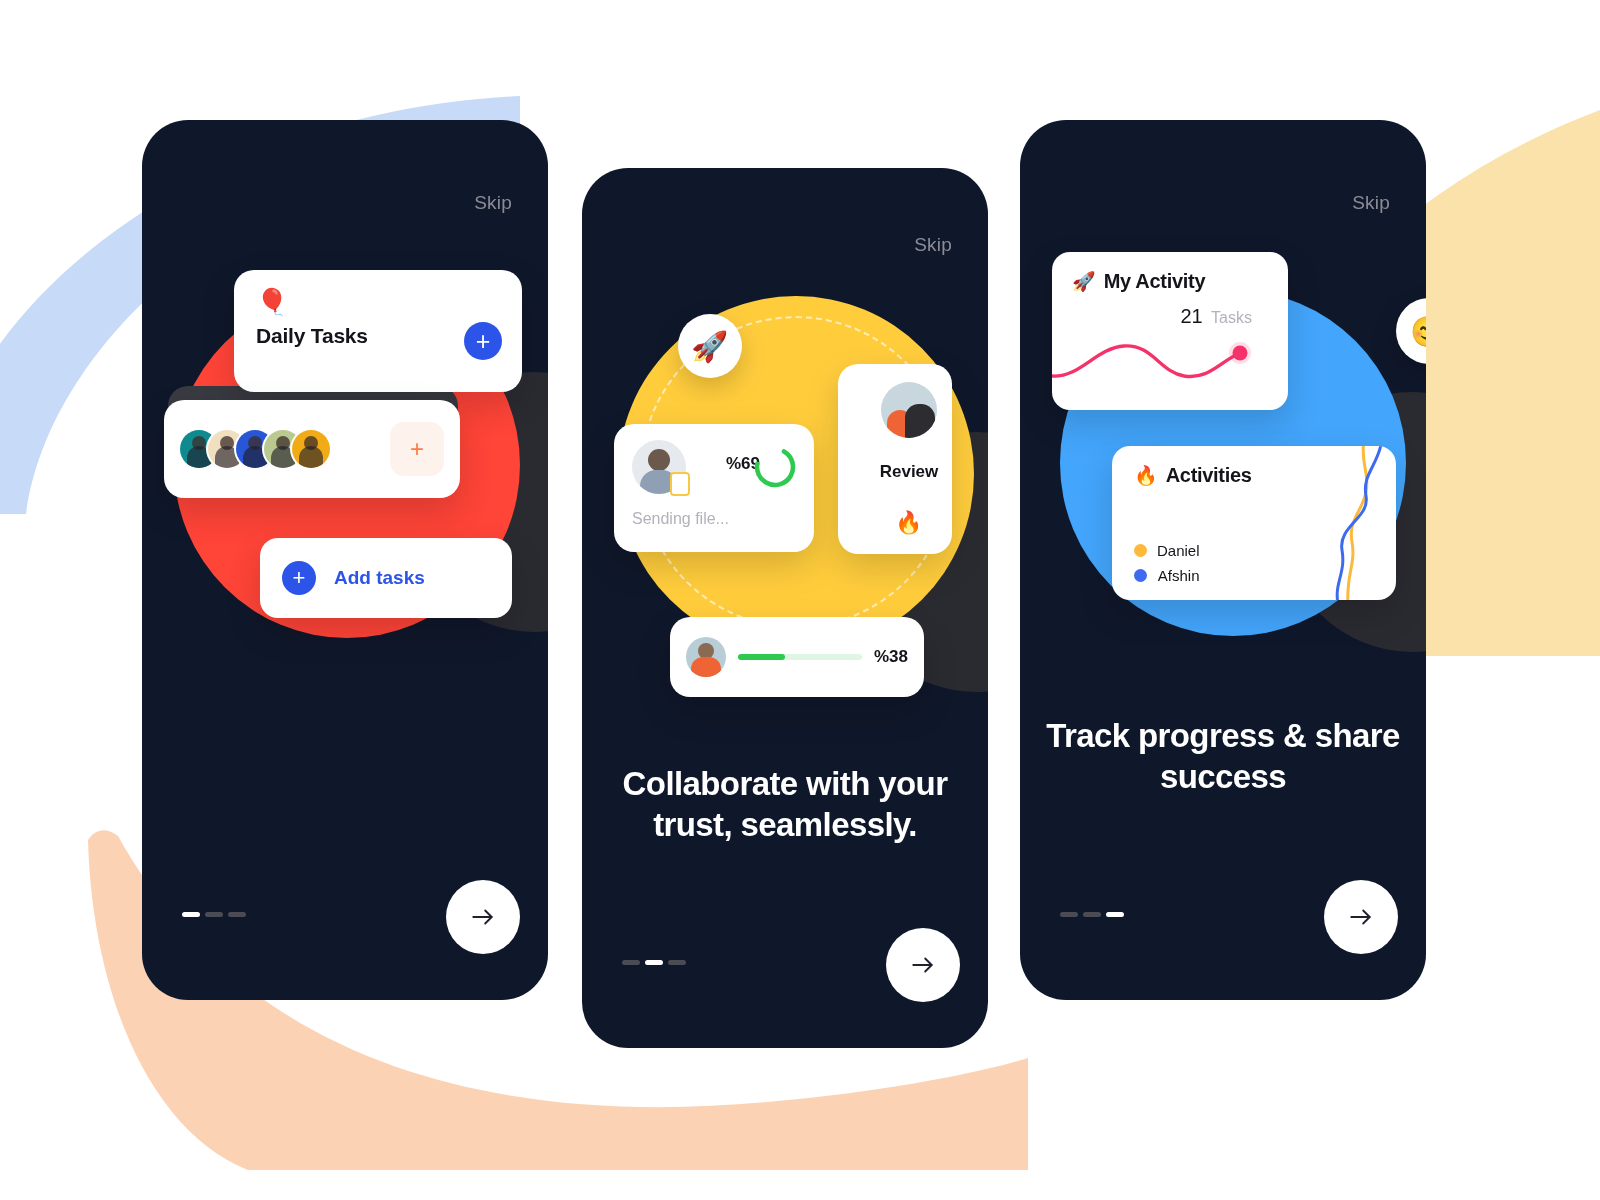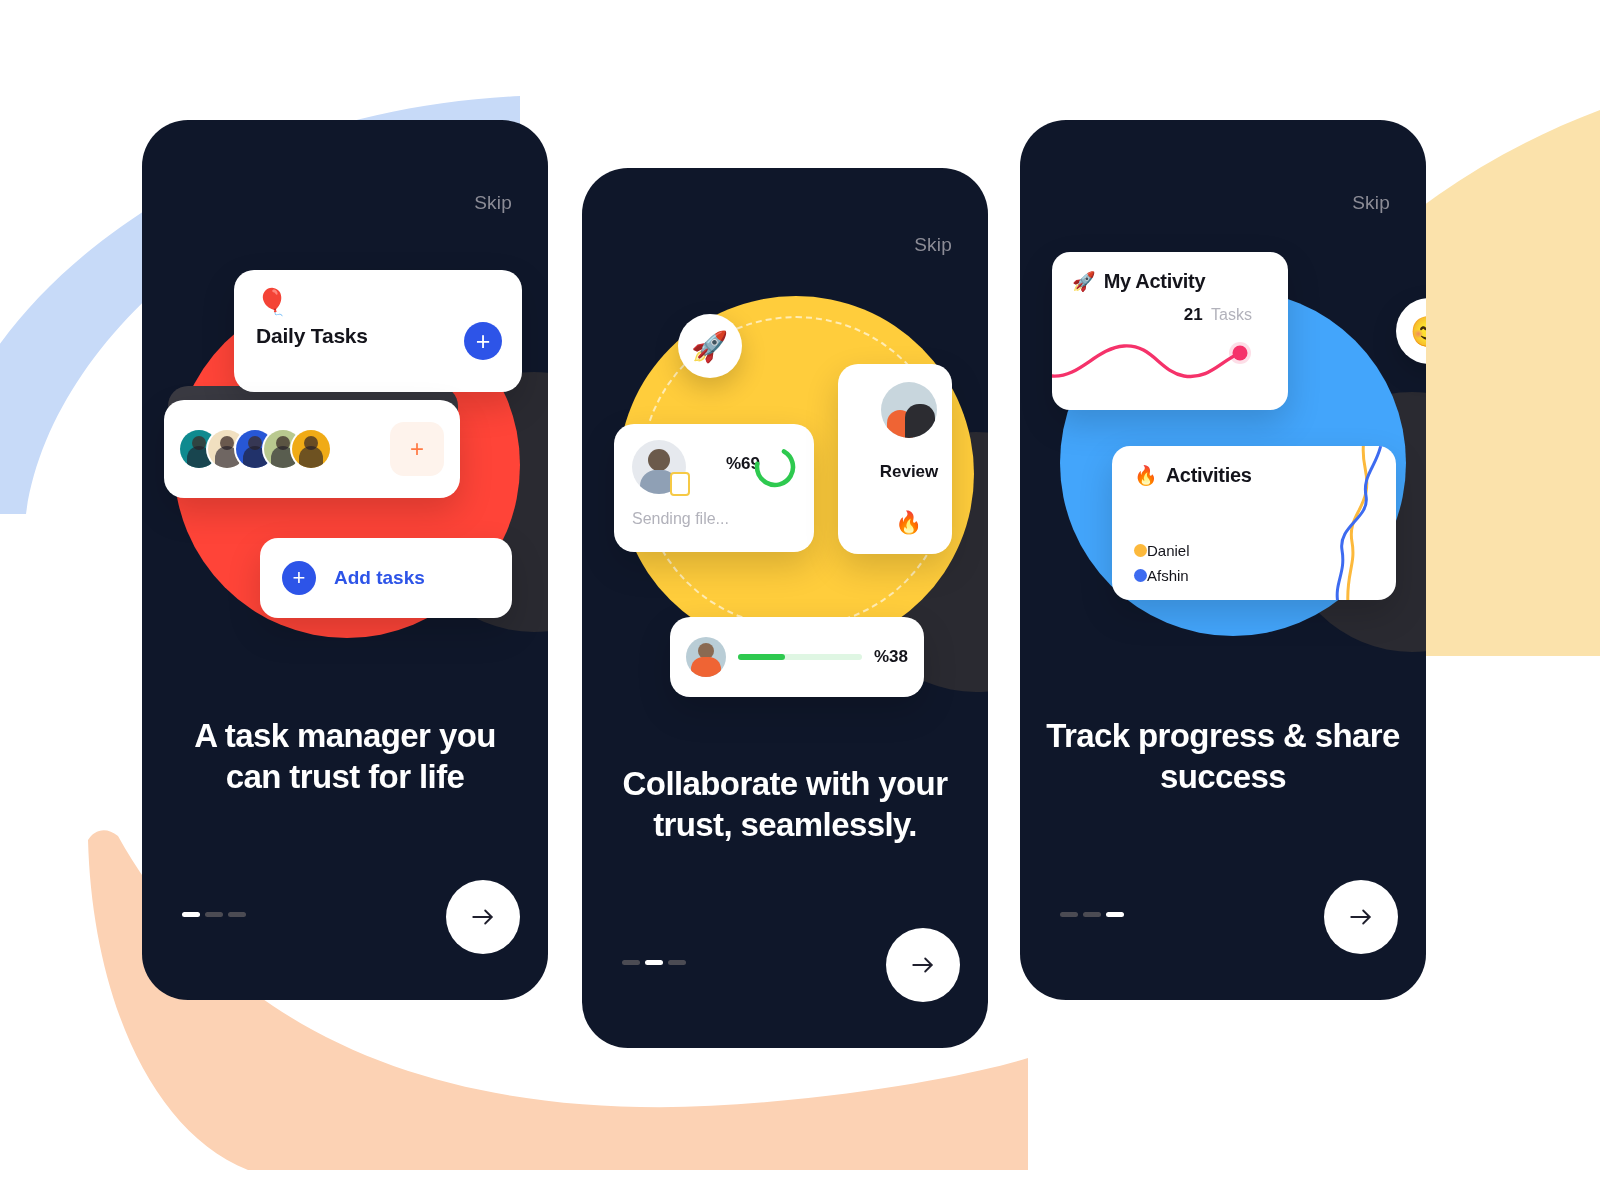--- a/index.html
+++ b/index.html
@@ -225,30 +225,30 @@
 
   
   #card-myactivity {
     left: 32px; top: 132px; width: 236px; height: 158px;
     border-radius: 18px; padding: 18px 20px; overflow: hidden;
   }
   .card-head { display:flex; align-items:center; gap: 8px; }
   .card-head .emoji { font-size: 19px; }
   .card-head .title { font-size: 20px; font-weight: bold; color:#14141b; letter-spacing:-.3px; }
   .tasks-row { margin-top: 12px; text-align: right; padding-right: 16px; }
-  .tasks-row .count { font-size: 17px; font-weight: bold; color:#14141b; }
+  .tasks-row .count { font-size: 20px; font-weight: normal; color:#14141b; }
   .tasks-row .word  { font-size: 16px; color:#b2b2bb; margin-left: 4px; }
   .spark { position:absolute; left:0; bottom: 14px; width: 236px; height: 70px; }
 
   #card-activities {
     left: 92px; top: 326px; width: 284px; height: 154px;
     border-radius: 18px; padding: 18px 22px; overflow: hidden;
   }
   .legend { position: absolute; left: 22px; bottom: 16px; }
-  .legend-row { display:flex; align-items:center; margin-top: 8px; }
+  .legend-row { display:flex; align-items:center; gap: 10px; margin-top: 8px; justify-content: space-between; }
   .legend-dot { width: 13px; height: 13px; border-radius:50%; }
   .legend-name { font-size: 15px; color:#14141b; }
   .squiggles { position:absolute; right: 0; top: 0; width: 92px; height: 154px; }
 
   
   .footer { position: absolute; left: 0; right: 0; bottom: 46px; height: 74px; }
   .pager { position: absolute; left: 40px; top: 32px; display: flex; gap: 5px; }
   .pager .seg { width: 18px; height: 5px; border-radius: 3px; background: #4b4b53; }
   .pager .seg.on { background: #ffffff; }
   .next-btn {
@@ -301,21 +301,20 @@
         <div class="avatar" style="background:#f0ab16"></div>
       </div>
       <div class="add-avatar-box">+</div>
     </div>
 
     <div class="card" id="card-addtasks">
       <div class="fab-blue-sm">+</div>
       <div class="label">Add tasks</div>
     </div>
 
-    <div class="headline" id="head-1">A task manager you can trust for life</div>
 
     <div class="footer">
       <div class="pager">
         <div class="seg on"></div>
         <div class="seg"></div>
         <div class="seg"></div>
       </div>
       <div class="next-btn">
         <svg viewBox="0 0 24 24" fill="none" stroke="#20202e" stroke-width="1.7" stroke-linecap="round" stroke-linejoin="round">
           <line x1="3" y1="12" x2="20" y2="12"></line>

